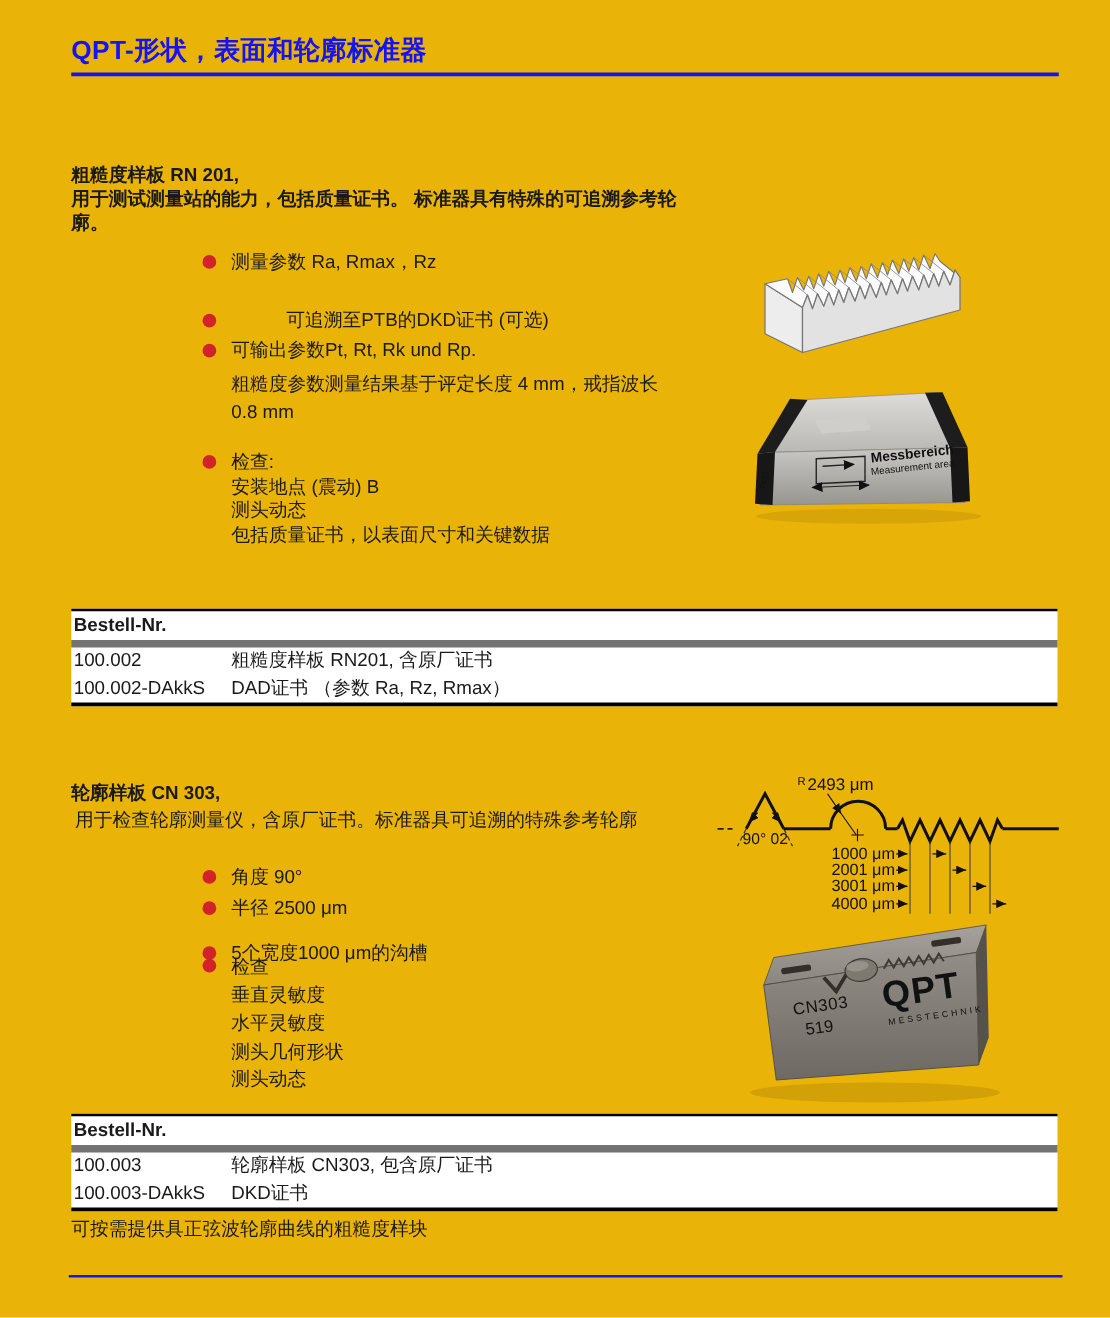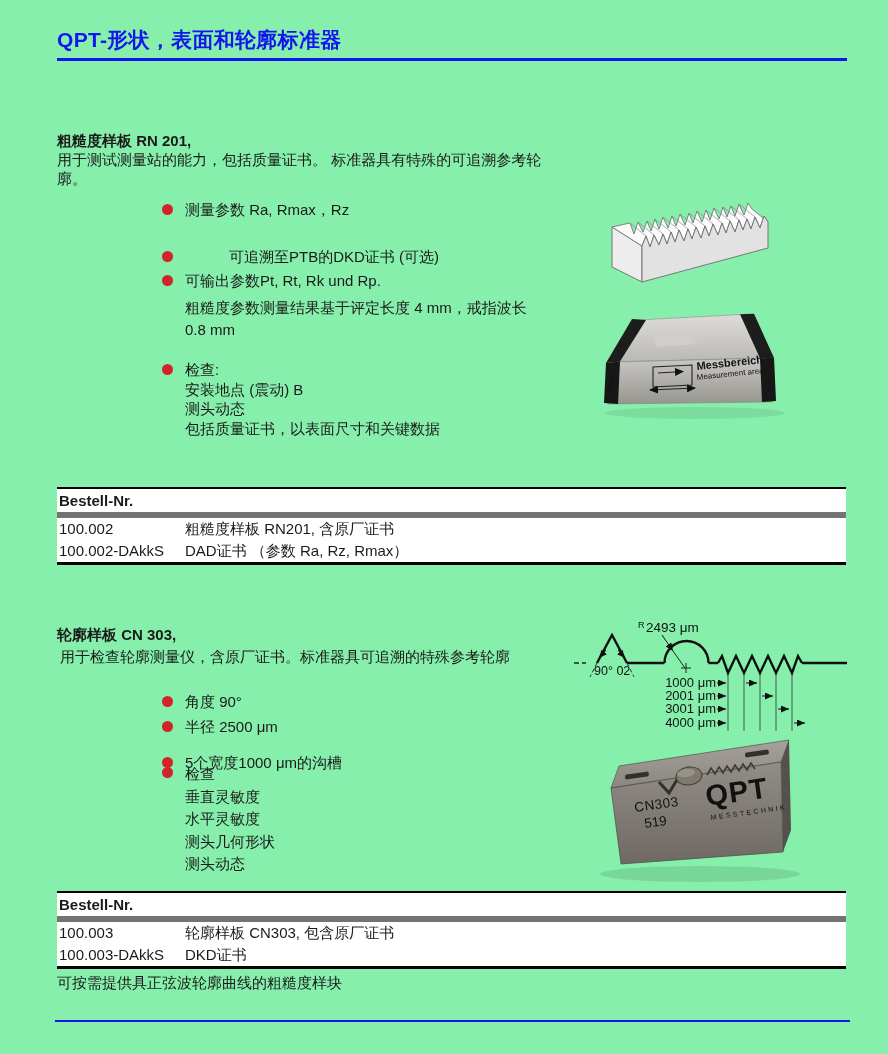--- a/index.html
+++ b/index.html
@@ -1,24 +1,24 @@
 <!DOCTYPE html>
 <html><head>
 <meta charset="utf-8">
 <style>
   html,body{margin:0;padding:0;background:#fff;}
-  .page{position:relative;width:888px;height:1054px;background:#86efac;overflow:hidden;
+  .page{position:relative;width:888px;height:1054px;background:#eab308;overflow:hidden;
         font-family:"Liberation Sans","DejaVu Sans",sans-serif;color:#1a1a1a;}
   .abs{position:absolute;}
   
   .page-title{left:57px;top:26px;font-size:21px;font-weight:bold;color:#1414f0;letter-spacing:.3px;}
   .title-rule{left:57px;top:58px;width:790px;height:3px;background:#1414f0;}
   
   .sec-head{font-size:15px;font-weight:bold;line-height:19px;}
-  .sec-intro-bold{font-size:15px;font-weight:normal;line-height:19px;}
+  .sec-intro-bold{font-size:15px;font-weight:bold;line-height:19px;}
   .sec-intro{font-size:15px;line-height:19px;}
   
   .bullet{display:flex;align-items:flex-start;}
   .dot{flex:none;width:11px;height:11px;border-radius:50%;background:#d2232a;margin-top:4px;}
   .btxt{margin-left:12px;font-size:15px;line-height:19px;}
   .plain{font-size:15px;line-height:22px;}
   .multiline{font-size:15px;line-height:19.5px;}
   
   .order-table{left:57px;width:789px;border-top:2px solid #000;border-bottom:3px solid #000;background:#fff;}
   .ot-header{font-size:15px;font-weight:bold;line-height:21px;padding:1px 0 1px 2px;border-bottom:6px solid #737373;}

